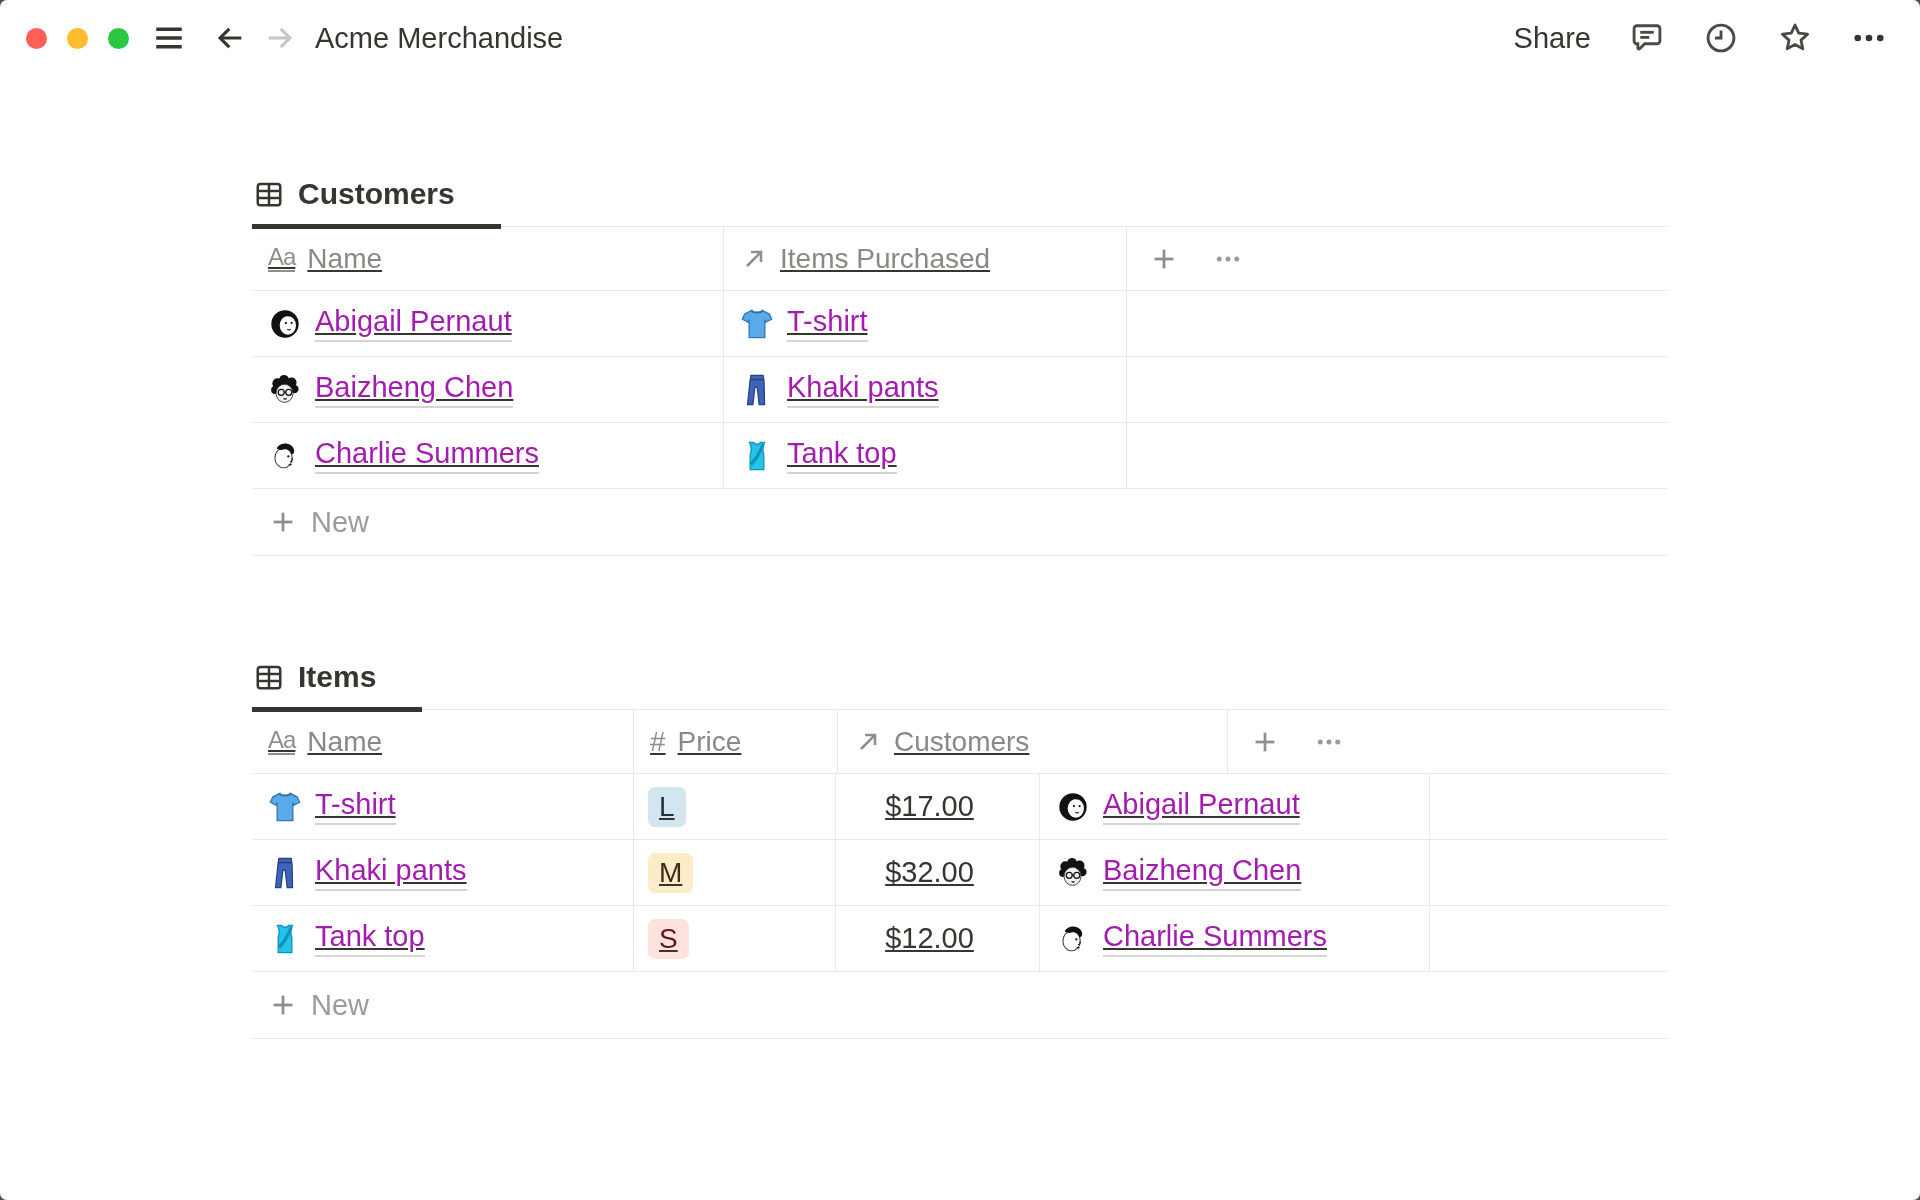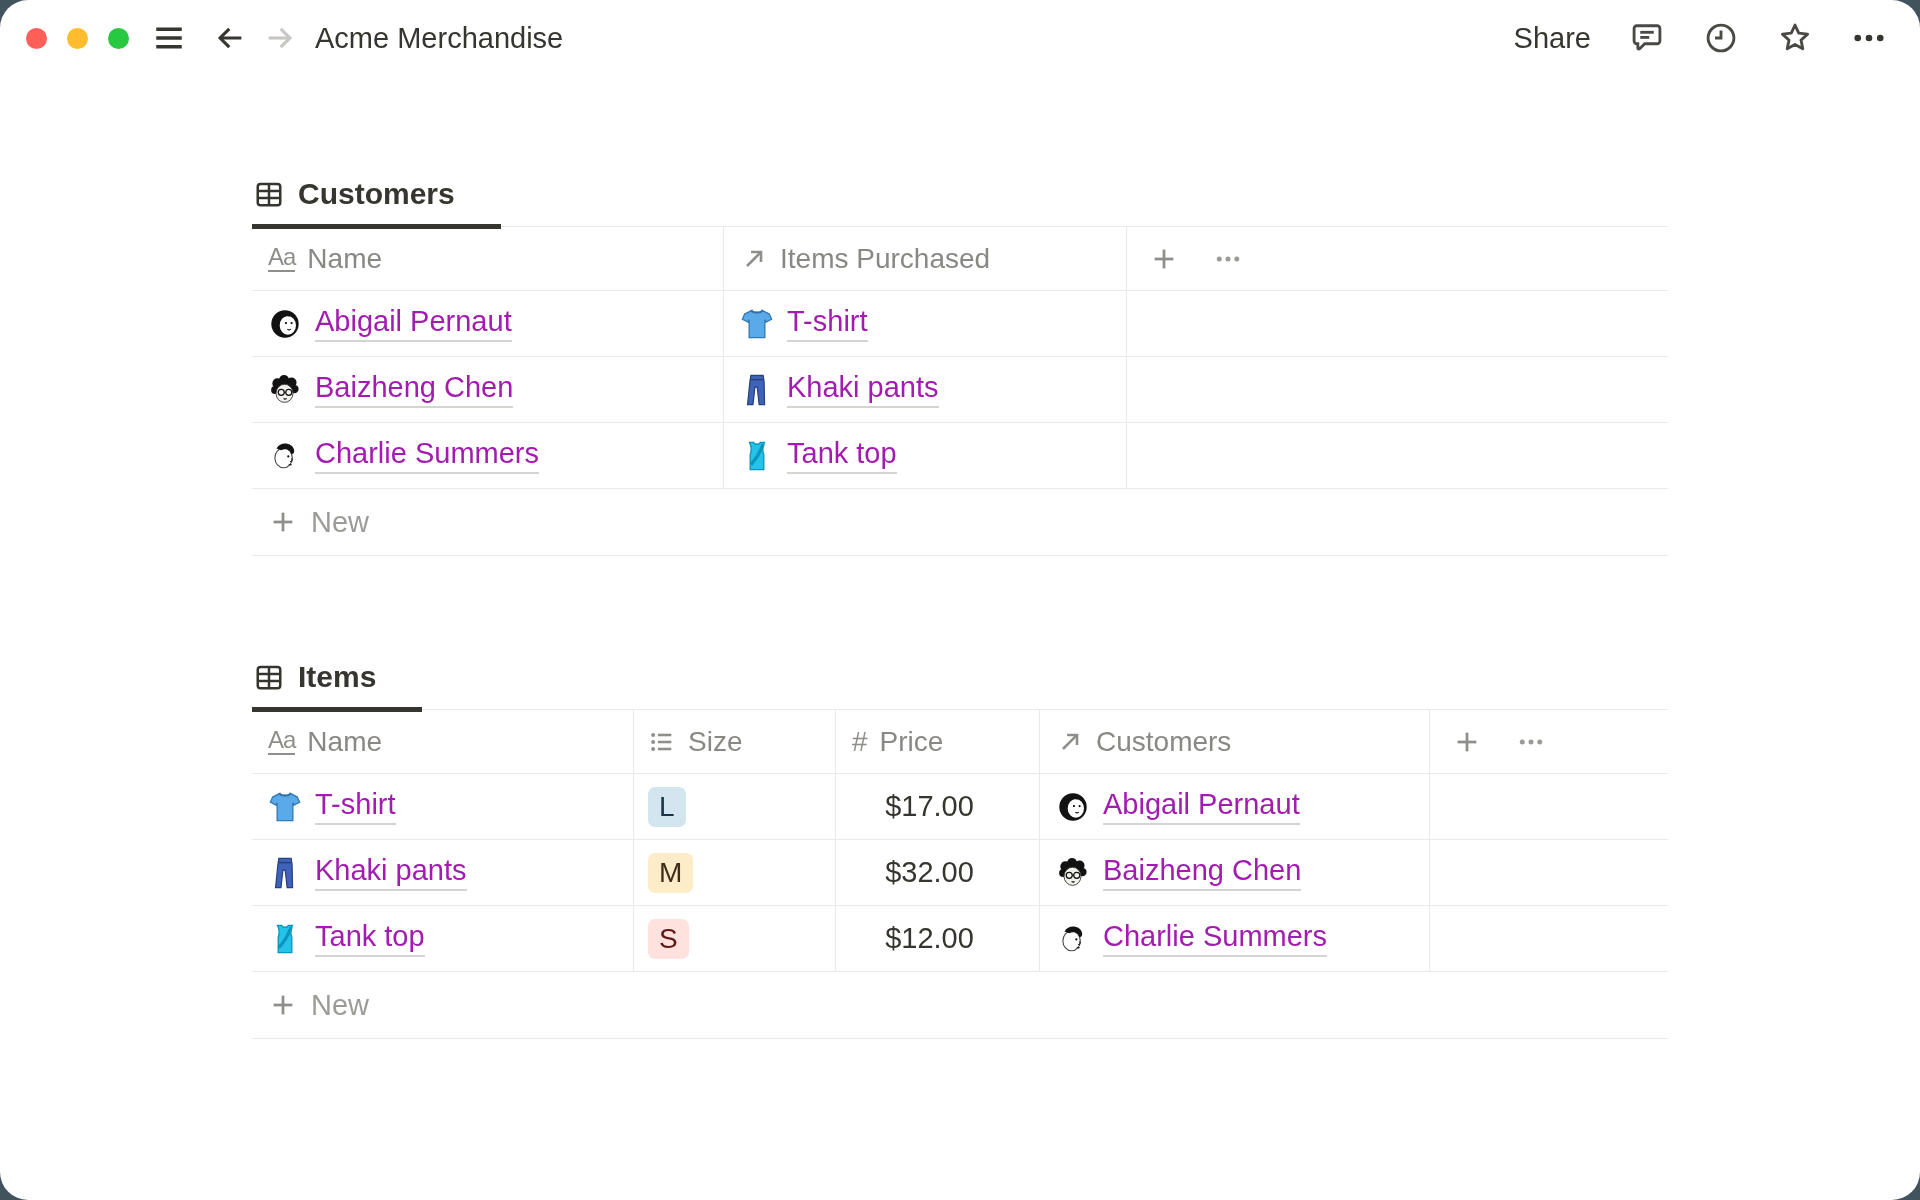--- a/index.html
+++ b/index.html
@@ -7,21 +7,21 @@
   body {
     background:#41535d;
     font-family:"Liberation Sans","DejaVu Sans",sans-serif;
     color:#37352f;
     overflow:hidden;
   }
   .window {
     position:relative;
     width:1920px; height:1200px;
     background:#ffffff;
-    border-radius:28px;
+    border-radius:7px;
     overflow:hidden;
   }
 
   
   .topbar {
     display:flex; align-items:center;
     height:76px;
     padding:0 33px 0 26px;
   }
   .traffic { display:flex; gap:20px; align-items:center; }
@@ -70,20 +70,21 @@
 
   .trow { display:flex; width:100%; }
   .header-row { height:64px; }
   .data-row { height:66px; }
   .new-row { height:67px; border-bottom:1.5px solid #e9e9e7; display:flex; align-items:center; cursor:pointer; }
   .cell {
     display:flex; align-items:center;
     border-bottom:1.5px solid #e9e9e7;
     padding-left:16px;
     overflow:hidden;
+    text-decoration:underline;
   }
   .cell.v { border-right:1.5px solid #e9e9e7; }
   .plus-cell { border-bottom:1.5px solid #e9e9e7; display:flex; align-items:center; gap:34px; padding-left:22px; flex:1; }
 
   
   .c-name { width:472px; }
   .c-rel  { width:403px;text-align:center; }
   
   .i-name { width:382px; }
   .i-size { width:202px; padding-left:14px; }
@@ -359,26 +360,20 @@
           </svg>
         <span class="tab-label">Items</span>
       </div>
     </div>
 
     <div class="trow header-row">
       <div class="cell v i-name col-header">
         <span class="aa-glyph">Aa</span>
         <span class="col-label">Name</span>
       </div>
-      <div class="cell v i-size col-header">
-        <svg width="28" height="28" viewBox="0 0 24 24">
-            <use href="#select-glyph"></use>
-          </svg>
-        <span class="col-label">Size</span>
-      </div>
       <div class="cell v i-price col-header" style="justify-content:flex-start;padding-left:16px;">
         <span class="hash-glyph">#</span>
         <span class="col-label">Price</span>
       </div>
       <div class="cell v i-cust col-header">
         <svg width="28" height="28" viewBox="0 0 24 24">
             <use href="#relation-glyph"></use>
           </svg>
         <span class="col-label">Customers</span>
       </div>

